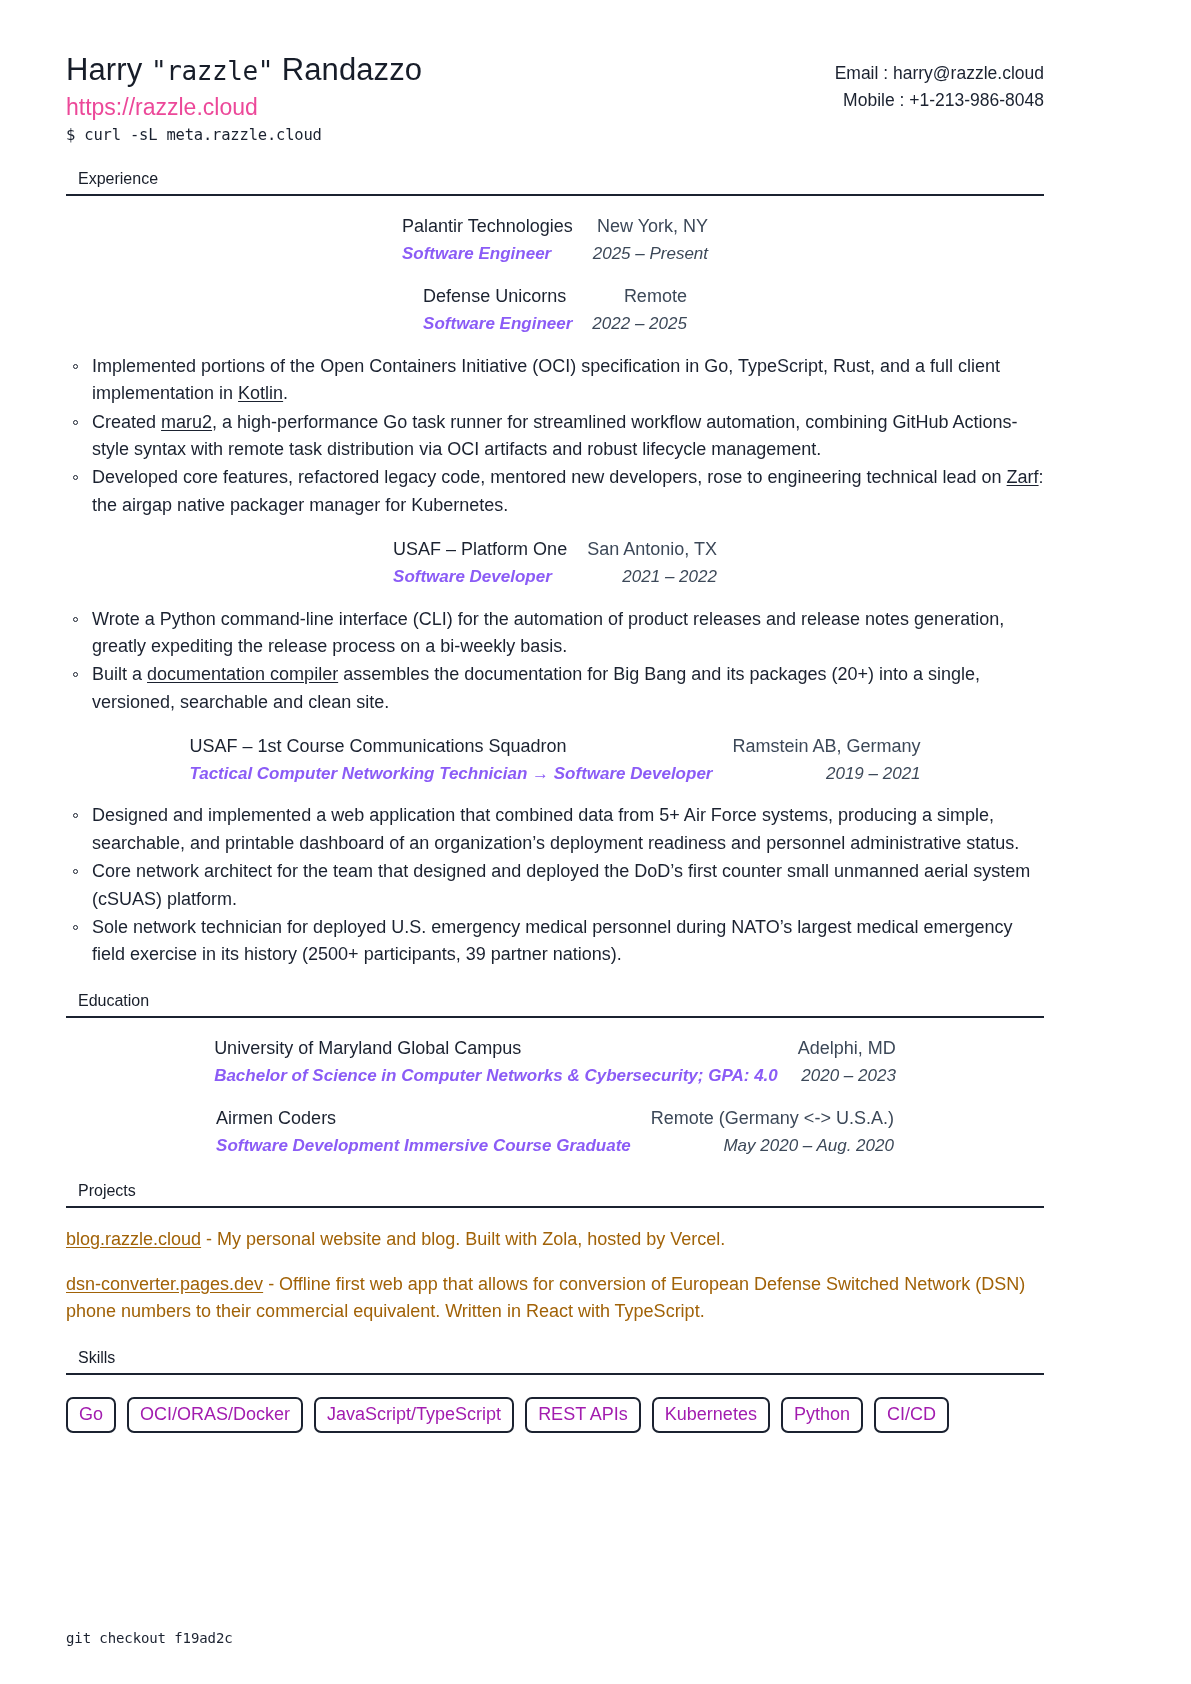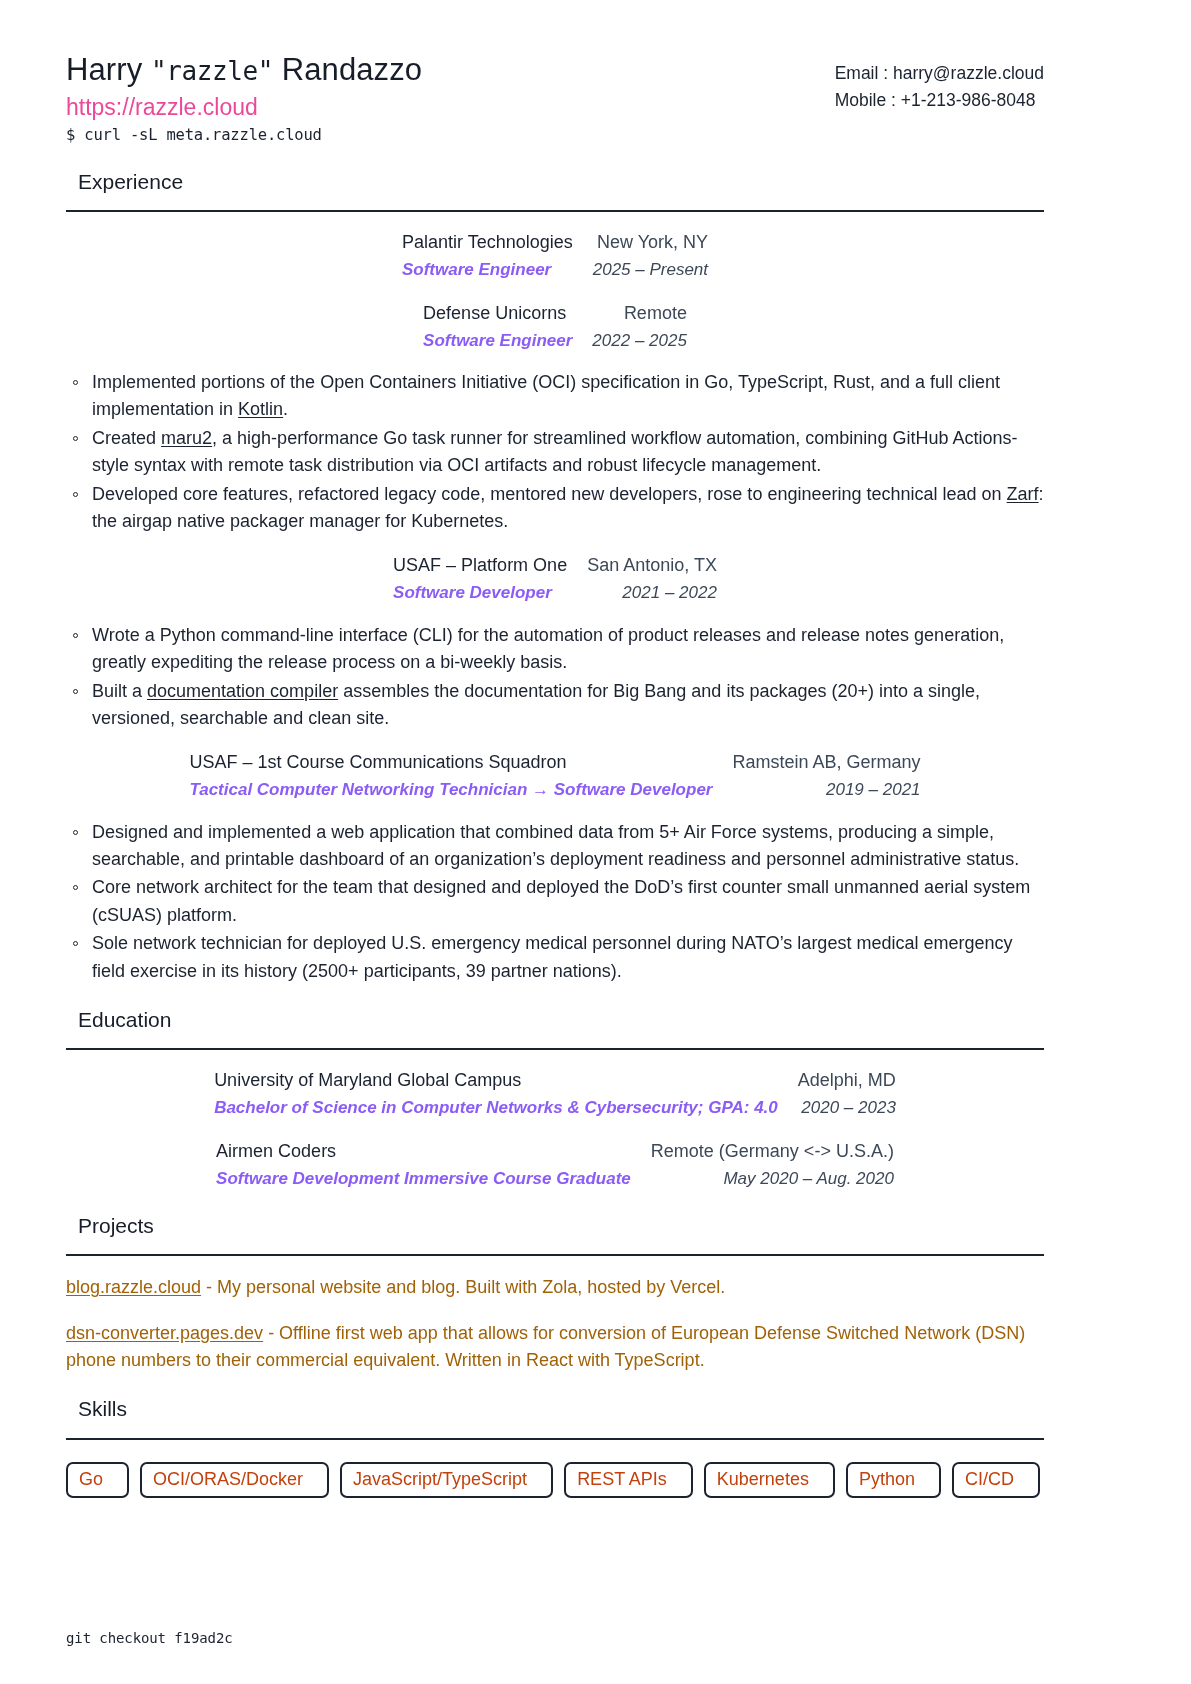--- a/index.html
+++ b/index.html
@@ -50,39 +50,39 @@
   }
   .curl {
     font-family: "DejaVu Sans Mono", monospace;
     font-size: 15.5px;
     letter-spacing: -0.2px;
     line-height: 1.5;
     color: #1b2230;
     margin-top: 1px;
   }
   .contact {
-    text-align: left;
+    text-align: right;
     padding-top: 8px;
   }
   .contact div {
     font-size: 17.5px;
     line-height: 1.55;
     color: #1b2230;
     white-space: nowrap;
   }
 
   
   .section {
     margin-top: 22px;
   }
   .section-title {
-    font-size: 21px;
+    font-size: 16px;
     font-weight: 400;
     color: #171d29;
-    padding: 0 0 15px 12px;
+    padding: 0 0 5px 12px;
     border-bottom: 2.2px solid #1b2230;
     line-height: 1.25;
   }
 
   
   .entry {
     display: flex;
     justify-content: center;
     align-items: flex-start;
     margin-top: 17px;
@@ -158,24 +158,24 @@
   
   .skills {
     display: flex;
     flex-wrap: wrap;
     gap: 11px;
     margin-top: 22px;
   }
   .pill {
     border: 2px solid #1b2230;
     border-radius: 7px;
-    padding: 5px 24px 6px 11px;
+    padding: 5px 11px 6px 11px;
     font-size: 18px;
     line-height: 1.2;
-    color: #c2410c;
+    color: #a21caf;
     background: #ffffff;
   }
 
   
   .footer {
     position: absolute;
     left: 66px;
     bottom: 38px;
     font-family: "DejaVu Sans Mono", monospace;
     font-size: 14px;

